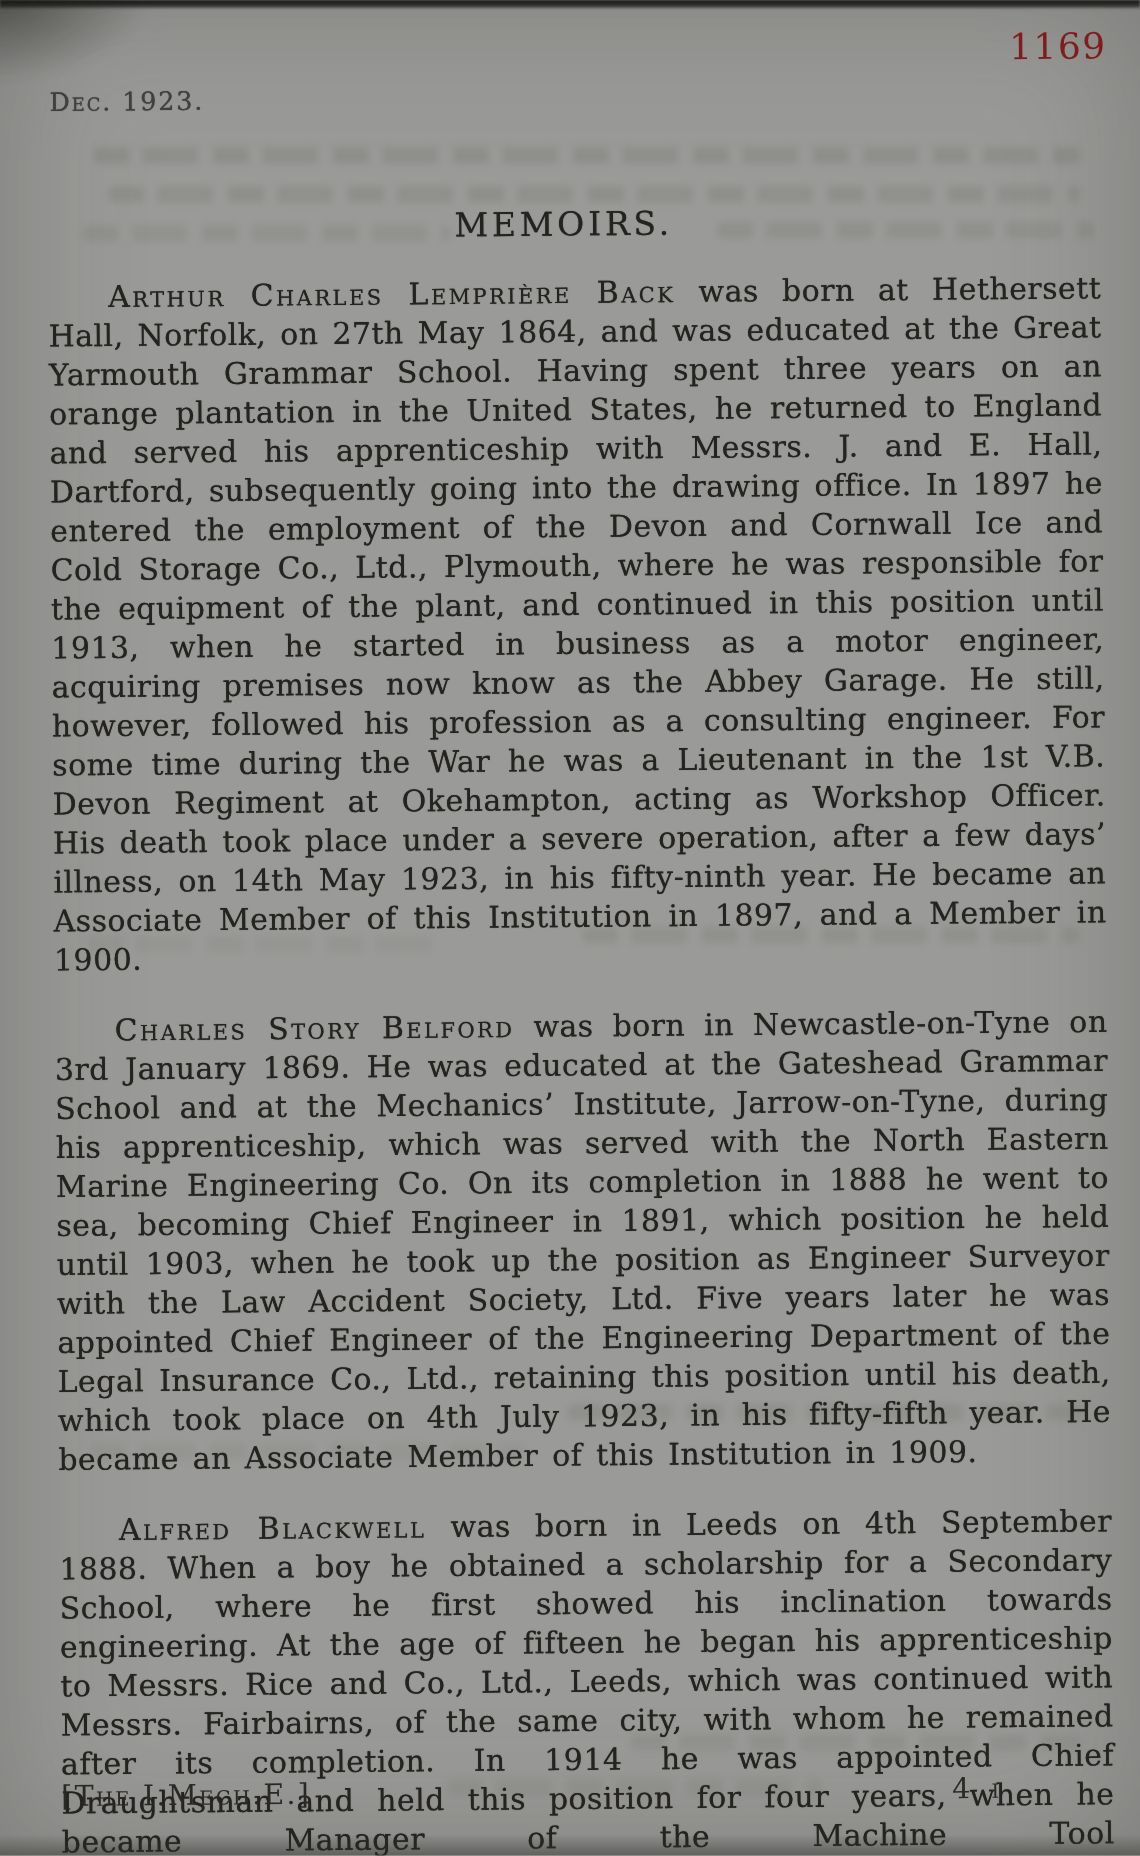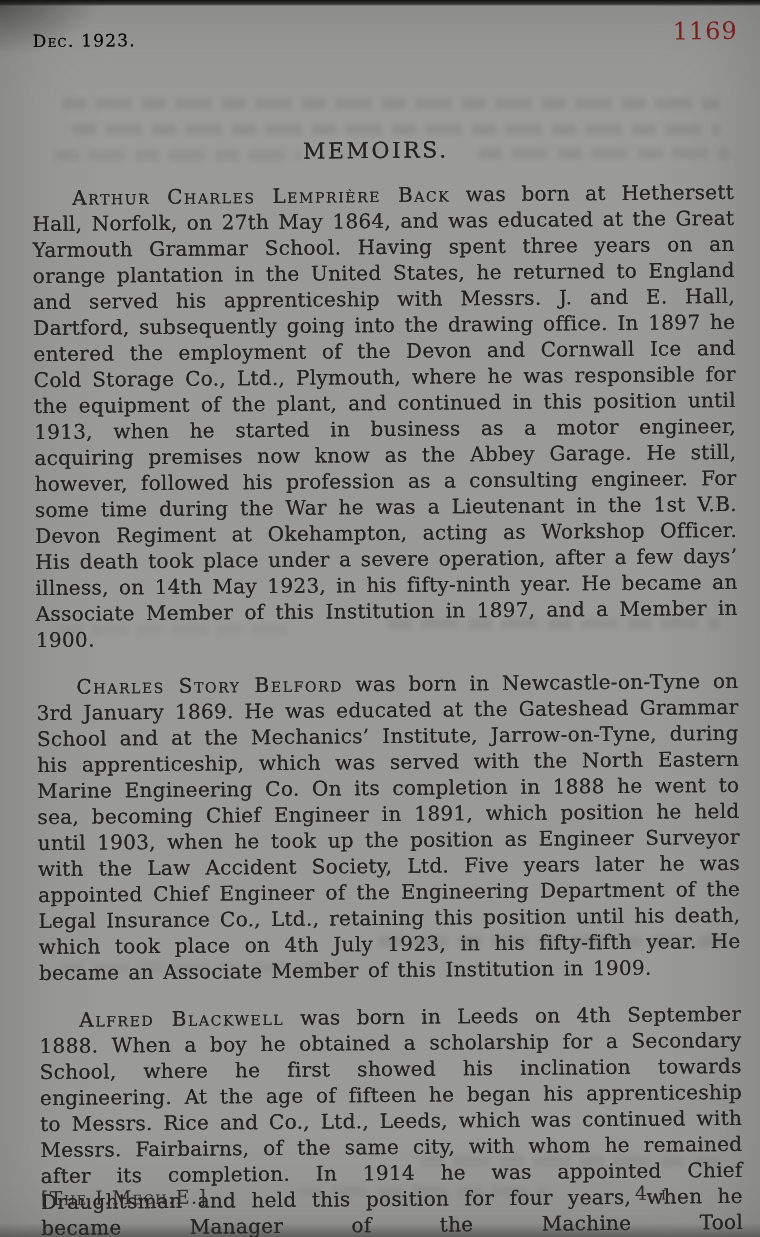--- a/index.html
+++ b/index.html
@@ -40,24 +40,24 @@
 
   .content {
     position: absolute;
     left: 0; top: 0; width: 100%; height: 100%;
     transform: rotate(-0.5deg);
     transform-origin: 380px 640px;
     color: #24231f;
   }
 
   .date {
-    position: absolute; left: 38px; top: 28px;
+    position: absolute; left: 38px; top: 56px;
     font-variant: small-caps;
     font-size: 17px; letter-spacing: 1.2px;
-    color: #000000;
+    color: #404040;
     text-shadow: 0 0 0.6px rgba(42,41,38,0.8);
   }
   .pagenum {
     position: absolute; left: 678px; top: 20px;
     font-size: 24px; letter-spacing: 1px;
     color: #7f1d1d;
   }
   .title {
     position: absolute; left: 0; top: 138px; width: 100%;
     text-align: center;

